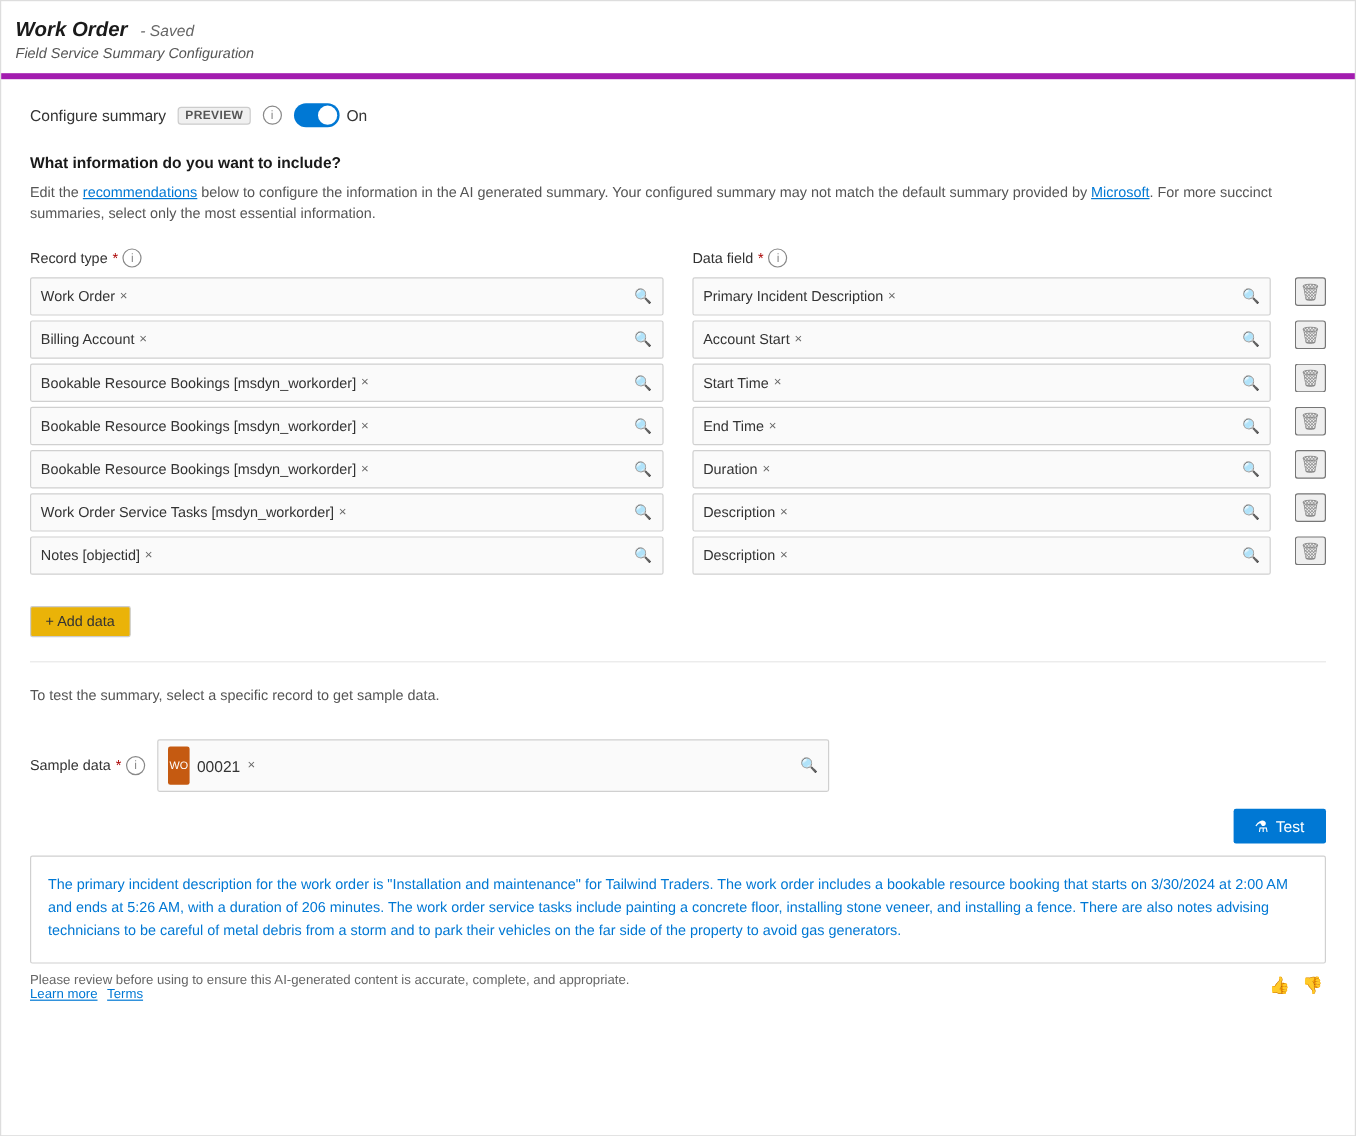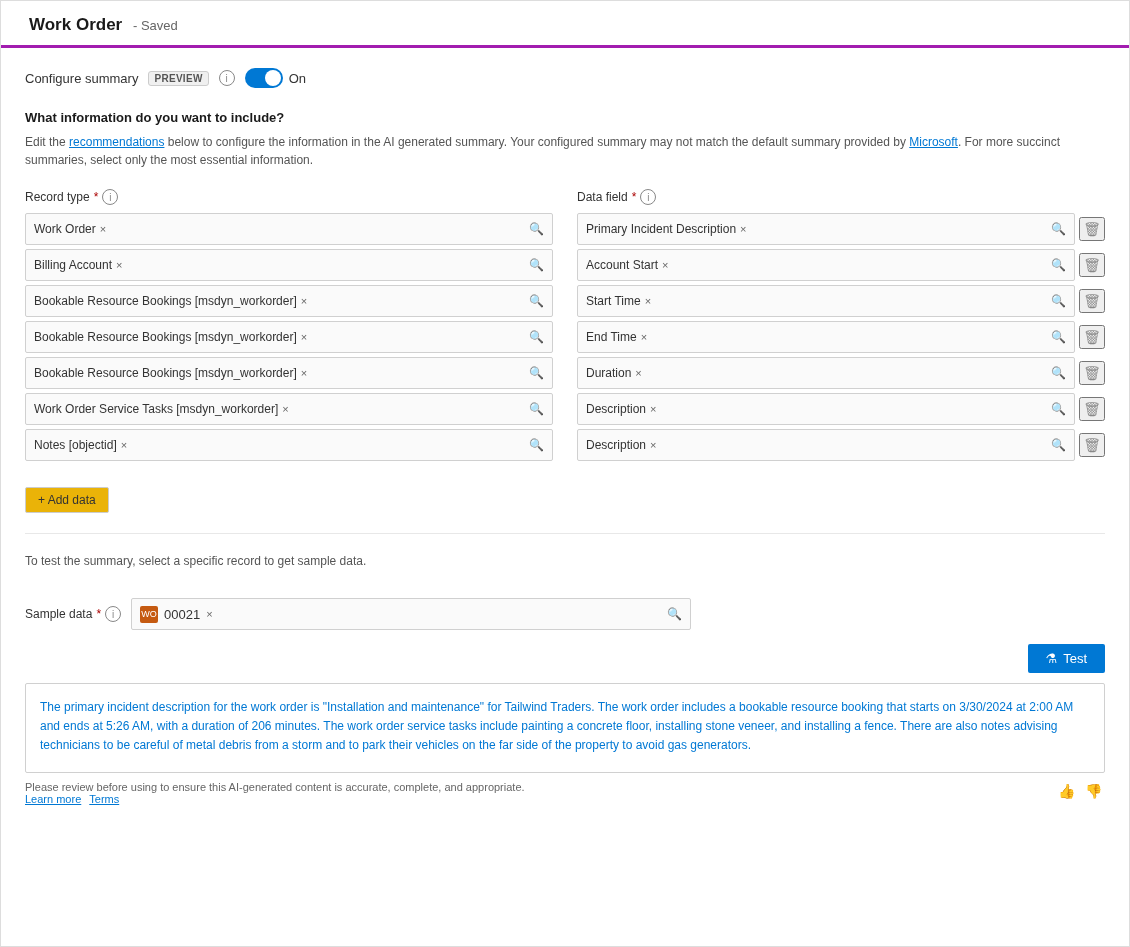--- a/index.html
+++ b/index.html
@@ -1,20 +1,20 @@
 <!DOCTYPE html>
 <html><head>
   <meta charset="utf-8">
   <style>
     * { box-sizing: border-box; margin: 0; padding: 0; }
     body { font-family: 'Segoe UI', Arial, sans-serif; font-size: 13px; color: #333; background: #fff; }
 
     .page-container { width: 1130px; min-height: 947px; background: #fff; border: 1px solid #ddd; }
 
-    .header { padding: 14px 28px 10px; border-bottom: 3px solid #a21caf; }
+    .header { padding: 14px 12px 10px; border-bottom: 5px solid #a21caf; font-style: italic; }
     .header-title { font-size: 17px; font-weight: 600; color: #1a1a1a; }
     .header-title span.saved { font-size: 13px; font-weight: 400; color: #666; margin-left: 6px; }
     .header-subtitle { font-size: 12px; color: #555; margin-top: 2px; }
 
     .content { padding: 20px 24px; }
 
     .configure-summary-row { display: flex; align-items: center; gap: 10px; margin-bottom: 22px; }
     .configure-label { font-size: 13px; color: #333; }
     .preview-badge { background: #f0f0f0; border: 1px solid #ccc; border-radius: 3px; font-size: 10px; padding: 1px 5px; color: #555; font-weight: 600; letter-spacing: 0.3px; }
     .info-icon { display: inline-flex; align-items: center; justify-content: center; width: 16px; height: 16px; border-radius: 50%; border: 1px solid #888; color: #888; font-size: 10px; cursor: pointer; }
@@ -44,48 +44,49 @@
 
     .divider { border: none; border-top: 1px solid #e8e8e8; margin: 20px 0; }
 
     .sample-summary-section { margin-top: 4px; }
     .sample-summary-title { font-size: 13px; font-weight: 600; color: #1a1a1a; margin-bottom: 6px; }
     .sample-summary-desc { font-size: 12px; color: #555; margin-bottom: 30px; }
 
     .sample-data-row { display: flex; align-items: center; gap: 10px; margin-bottom: 14px; }
     .sample-data-label { font-size: 12px; color: #333; display: flex; align-items: center; gap: 4px; white-space: nowrap; }
     .sample-data-input { flex: 1; border: 1px solid #d0d0d0; border-radius: 2px; padding: 5px 8px; display: flex; align-items: center; justify-content: space-between; background: #fafafa; min-height: 32px; max-width: 560px; }
-    .sample-record-icon { width: 18px; height: 17px; background: #c55a11; border-radius: 2px; display: inline-flex; align-items: center; justify-content: center; color: #fff; font-size: 9px; flex-shrink: 0; }
+    .sample-record-icon { width: 18px; height: 32px; background: #c55a11; border-radius: 2px; display: inline-flex; align-items: center; justify-content: center; color: #fff; font-size: 9px; flex-shrink: 0; }
 
     .test-btn-row { display: flex; justify-content: flex-end; margin-bottom: 10px; }
     .test-btn { background: #0078d4; color: #fff; border: none; padding: 7px 18px; border-radius: 2px; cursor: pointer; font-size: 13px; display: flex; align-items: center; gap: 6px; }
     .flask-icon { font-size: 13px; }
 
     .sample-summary-label { font-size: 13px; font-weight: 600; color: #1a1a1a; margin-bottom: 8px; }
     .summary-text-box { border: 1px solid #d0d0d0; border-radius: 2px; padding: 14px; background: #fff; font-size: 12px; color: #0078d4; line-height: 1.6; min-height: 90px; }
     .summary-text-box .blue-text { color: #0078d4; }
 
     .footer-note { font-size: 11px; color: #666; margin-top: 8px; display: flex; align-items: flex-start; justify-content: space-between; }
     .footer-links { display: flex; gap: 8px; }
     .footer-links a { color: #0078d4; text-decoration: underline; cursor: pointer; }
     .feedback-btns { display: flex; gap: 6px; }
     .feedback-btn { background: none; border: none; cursor: pointer; color: #666; font-size: 14px; padding: 2px; }
 
-    .right-col-row { display: flex; align-items: center; gap: 4px; }
+    .right-col-row { display: flex; align-items: flex-start; gap: 20px; }
   </style>
 </head>
 <body>
 
 <div class="page-container">
 
   <div class="header">
     <div class="header-title">
       <span>Work Order</span>
       <span class="saved">- Saved</span>
     </div>
+    <div class="header-subtitle">Field Service Summary Configuration</div>
   </div>
 
   <div class="content">
 
     
     <div class="configure-summary-row">
       <span class="configure-label">Configure summary</span>
       <span class="preview-badge">PREVIEW</span>
       <span class="info-icon">i</span>
       <div class="toggle-wrapper">

